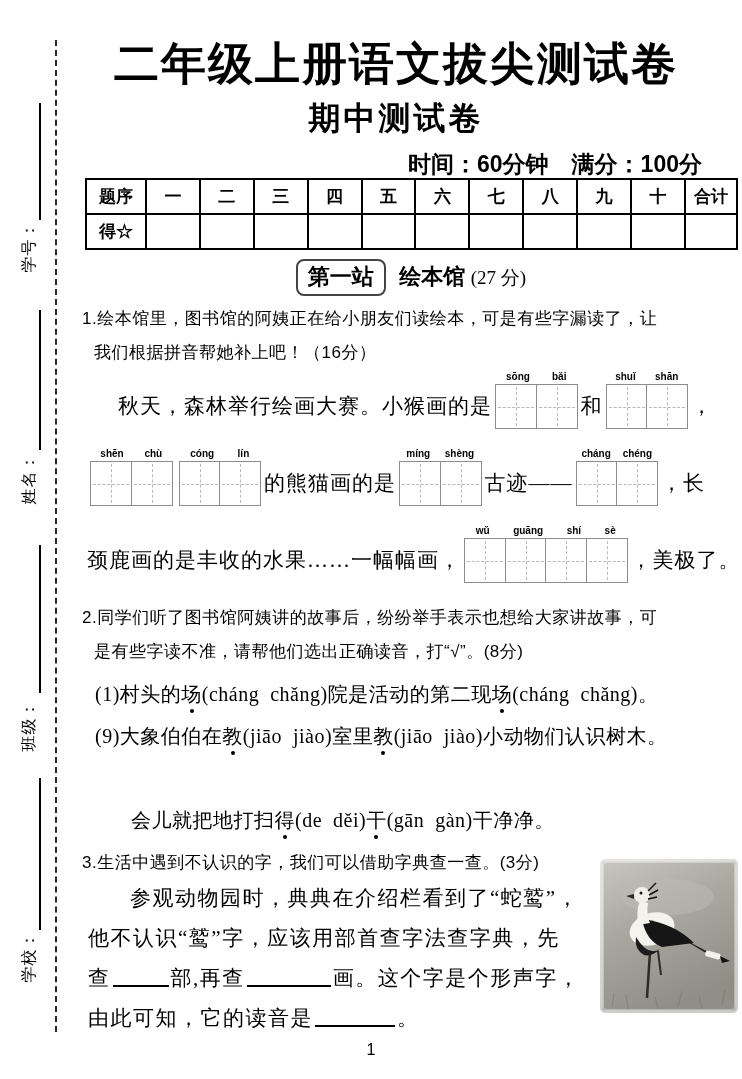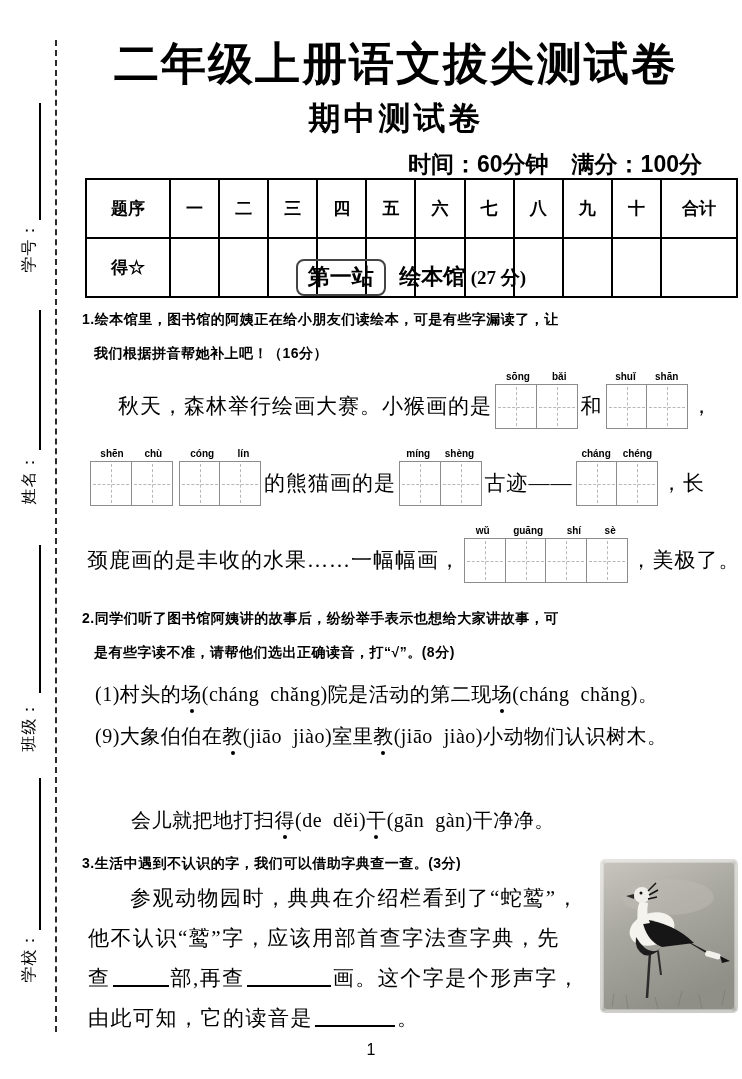--- a/index.html
+++ b/index.html
@@ -18,32 +18,32 @@
          font-size:45px;font-weight:bold;letter-spacing:2px}
   .subtitle{position:absolute;left:60px;right:10px;top:97px;text-align:center;
             font-size:32px;font-weight:bold;letter-spacing:3px}
   .meta{position:absolute;left:80px;width:622px;top:149px;text-align:right;
         font-size:23px;font-weight:bold}
 
   
   table.score{position:absolute;left:85px;top:178px;width:653px;border-collapse:collapse;
               table-layout:fixed}
   table.score th,table.score td{border:2px solid #000;height:33px;text-align:center;
-              font-size:17px;font-weight:bold;padding:12px}
+              font-size:17px;font-weight:bold;padding:0}
   table.score th:first-child,table.score td:first-child{width:58px}
   table.score th:last-child,table.score td:last-child{width:50px}
 
   
   .section{position:absolute;left:80px;right:0;top:259px;text-align:center;
            font-family:"Liberation Serif",serif;font-size:22px;font-weight:bold}
   .badge{display:inline-block;border:2px solid #444;border-radius:8px;padding:1px 10px 2px;
          margin-right:8px}
-  .pts{font-weight:bold;font-size:19px}
-
-  .intro{position:absolute;left:82px;width:658px;font-size:14px;font-weight:700;
+  .pts{font-weight:normal;font-size:19px}
+
+  .intro{position:absolute;left:82px;width:658px;font-size:17px;font-weight:400;
          line-height:34px;letter-spacing:.5px}
   .intro .wrap2{padding-left:12px}
 
   
   .prow{position:absolute;display:flex;align-items:flex-end;
         font-family:"Liberation Serif",serif;font-size:21px}
   .prow .ptext{padding-bottom:9px;white-space:pre;letter-spacing:1px}
   .boxgroup{display:inline-flex;flex-direction:column;margin:0 3px}
   .pinyin{display:flex;justify-content:space-around;height:20px;align-items:flex-end;
           padding-bottom:2px;font-family:"Liberation Sans",sans-serif;font-size:10px;font-weight:600}

